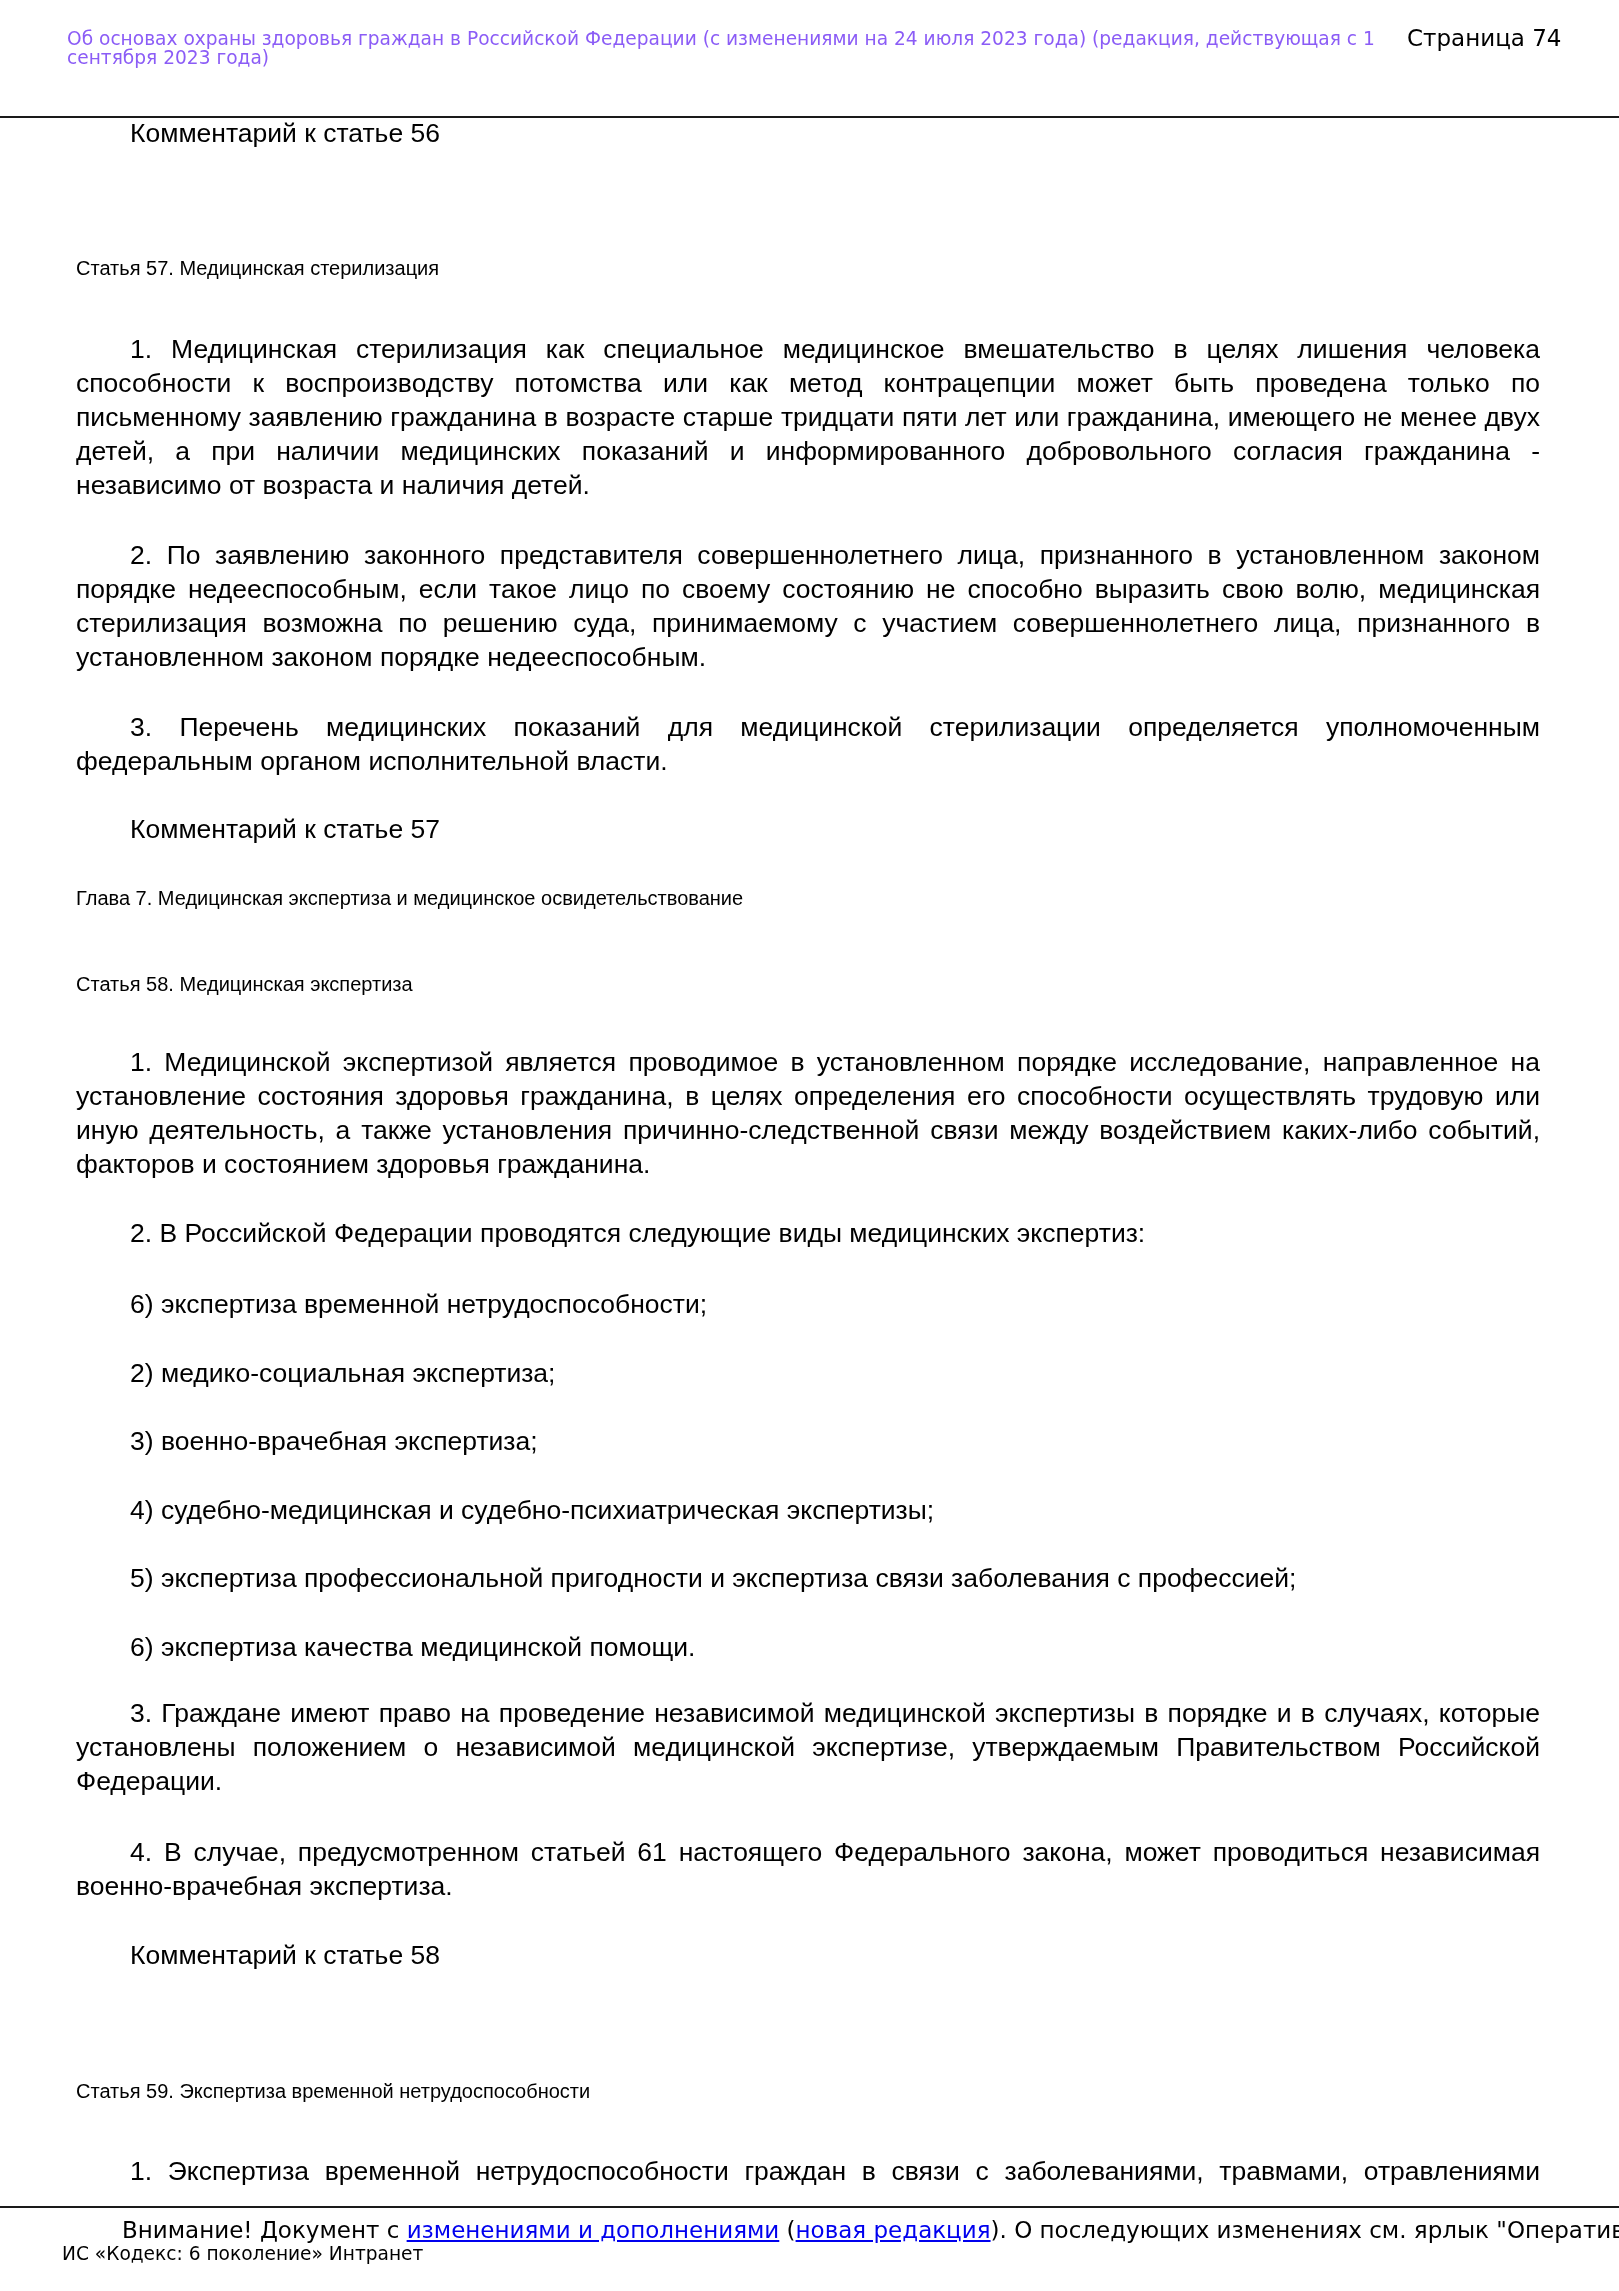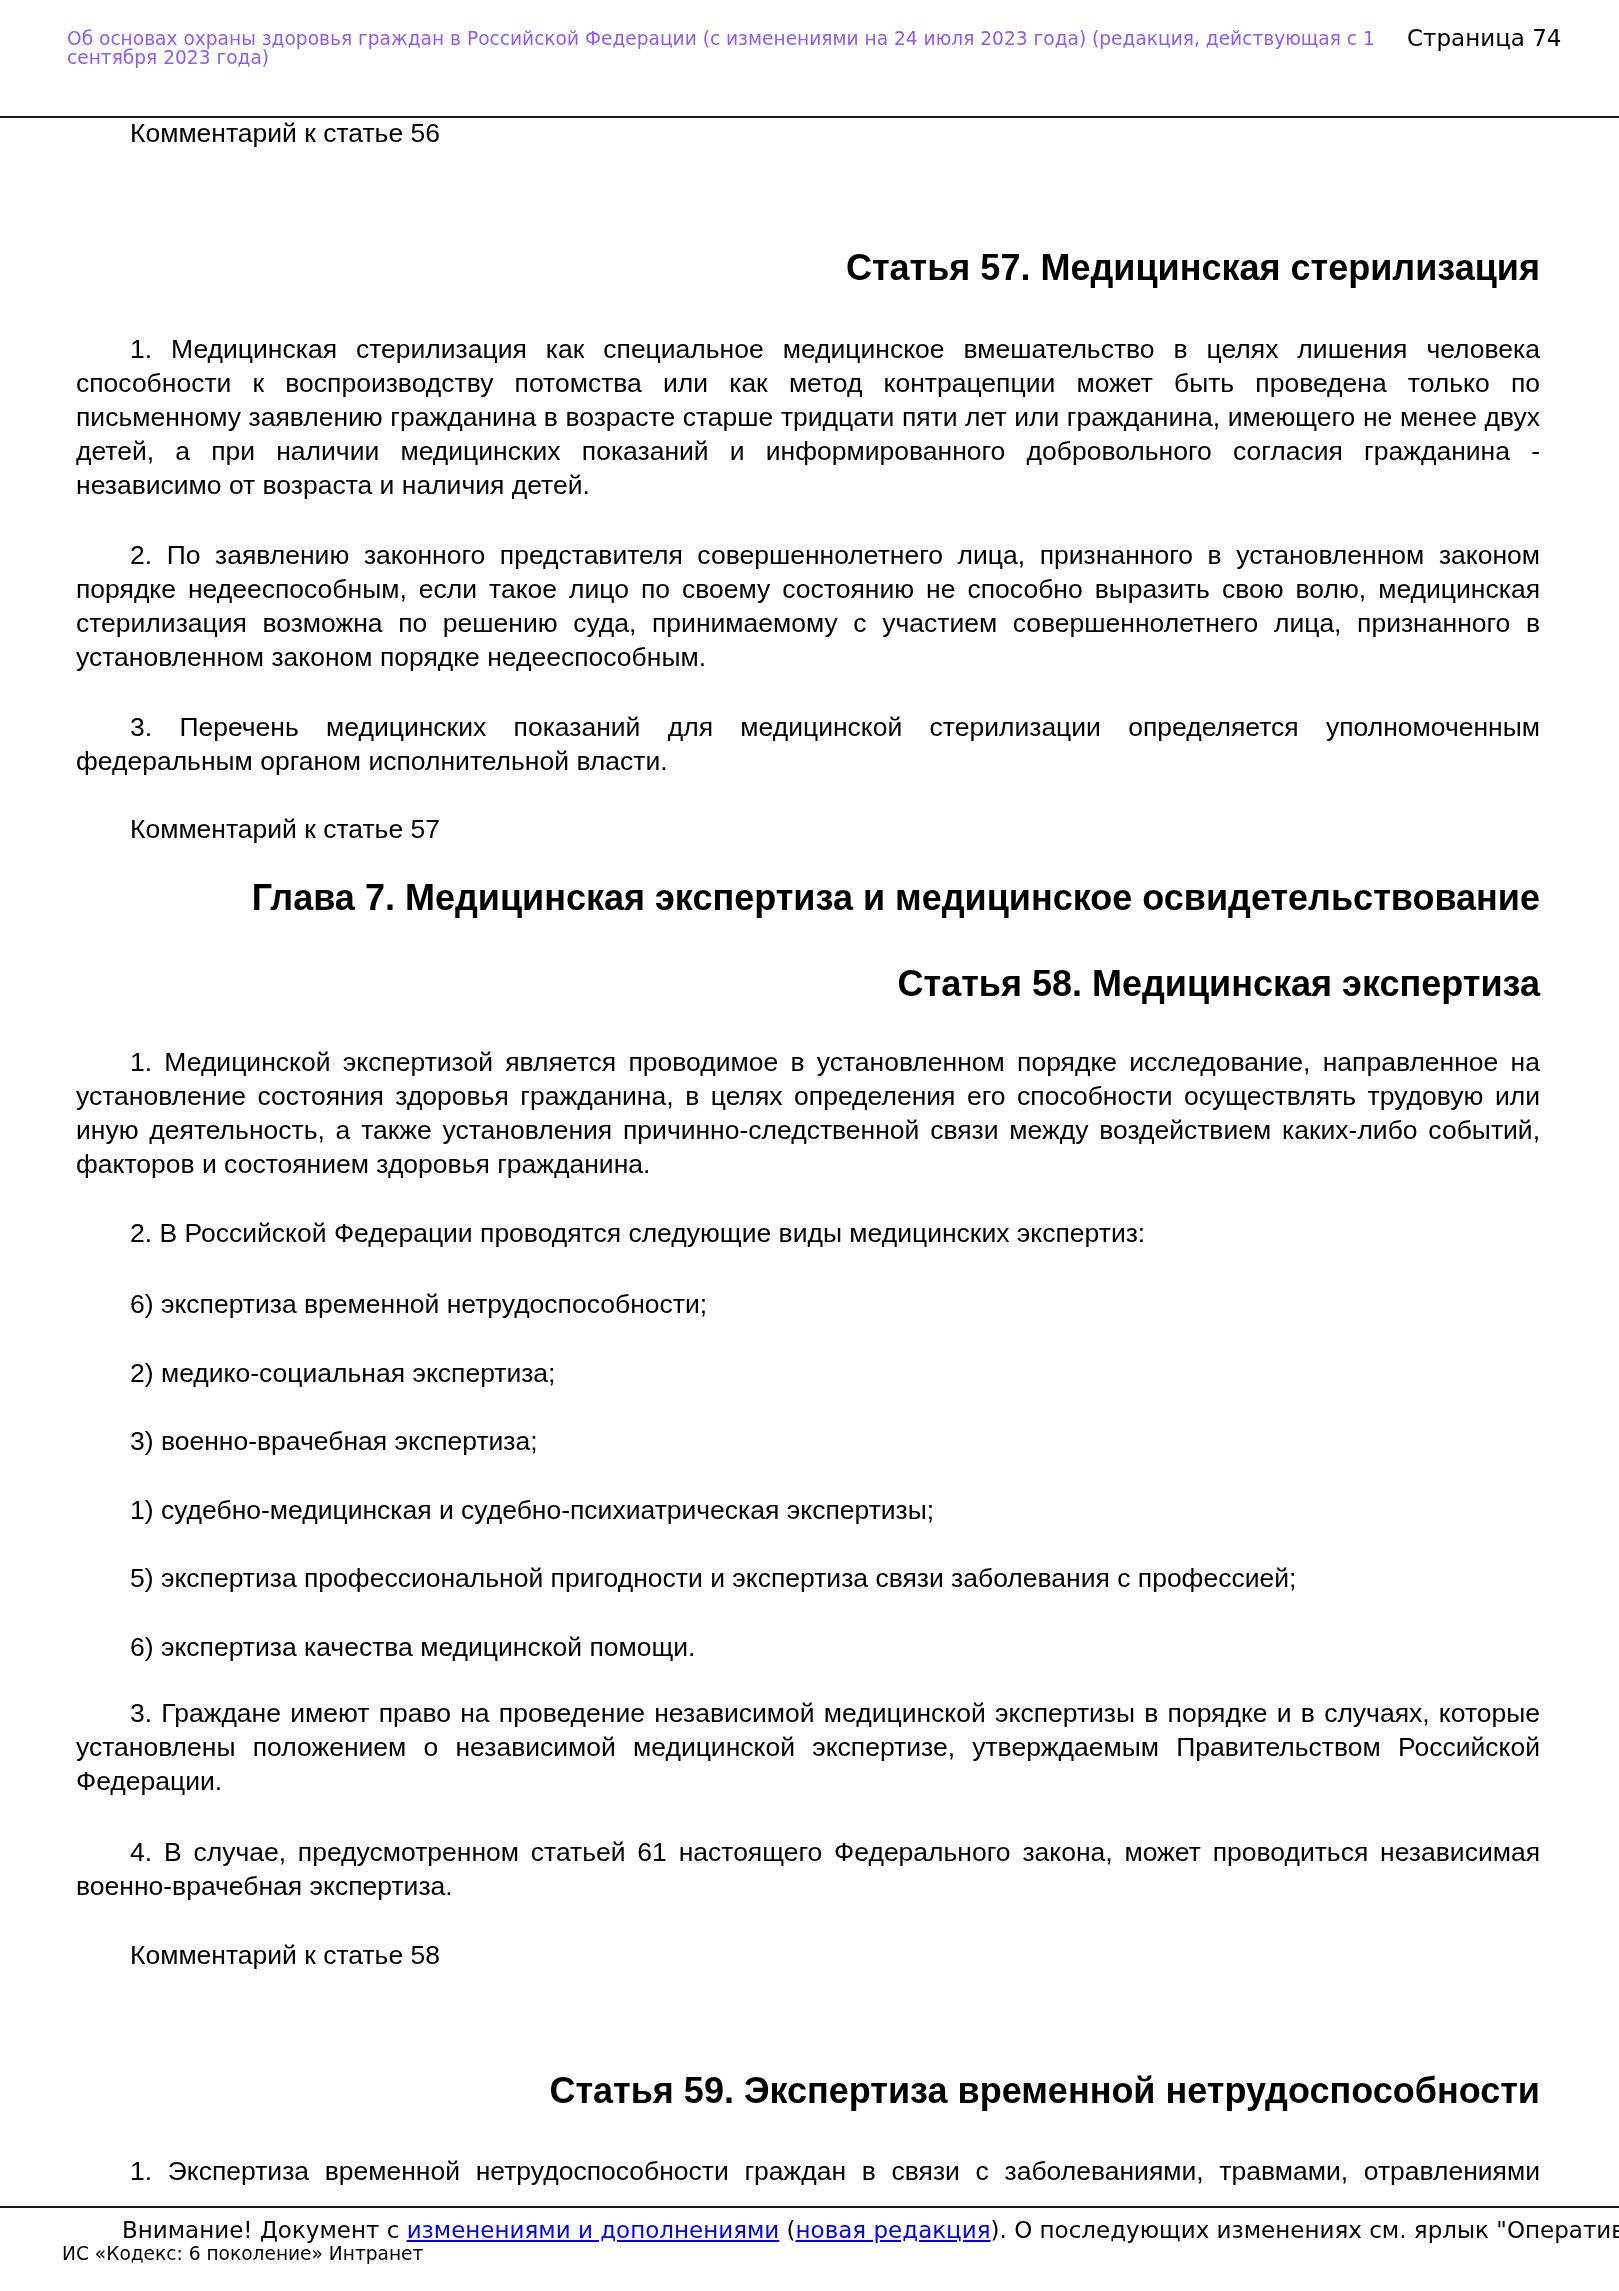--- a/index.html
+++ b/index.html
@@ -3,21 +3,21 @@
 <meta charset="utf-8">
 <style>
   html, body { margin:0; padding:0; background:#ffffff; }
   body { width:1619px; height:2292px; position:relative; overflow:hidden; color:#000; }
   .hdr { position:absolute; left:67px; top:29px; width:1313px; font-family:"DejaVu Sans", sans-serif; font-size:18.6px; line-height:19px; color:#8b5cf6; }
   .hdr .it { font-style:italic; }
   .pagenum { position:absolute; left:1407px; top:29px; font-family:"DejaVu Sans", sans-serif; font-size:23px; line-height:19px; }
   .rule { position:absolute; left:0; width:1619px; height:2px; background:#1a1a1a; }
   .blk { position:absolute; left:76px; width:1464px; font-family:"Liberation Sans", sans-serif; font-size:26.5px; line-height:34px; text-align:justify; }
   .ind { text-indent:54px; }
-  .h { position:absolute; left:76px; width:1464px; font-family:"Liberation Sans", sans-serif; font-size:36px; line-height:34px; font-weight:bold; text-align:right; }
+  .h { position:absolute; left:76px; width:1464px; font-family:"Liberation Sans", sans-serif; font-size:20px; line-height:34px; font-weight:normal; text-align:left; }
   .ftr1 { position:absolute; left:122px; top:2220px; font-family:"DejaVu Sans", sans-serif; font-size:23px; line-height:21.6px; white-space:nowrap; }
   .ftr2 { position:absolute; left:62px; top:2243px; font-family:"DejaVu Sans", sans-serif; font-size:18.6px; line-height:21.6px; white-space:nowrap; }
   .lnk { color:#0000ee; text-decoration:underline; cursor:pointer; }
 </style>
 </head>
 <body>
 
 <div class="hdr">
   <div>Об основах охраны здоровья граждан в Российской Федерации (с изменениями на 24 июля 2023 года) (редакция, действующая с 1 сентября 2023 года)</div>
 </div>
@@ -33,21 +33,21 @@
 <div class="blk ind" style="top:812px;">Комментарий к статье 57</div>
 
 <div class="h" style="top:881px;">Глава 7. Медицинская экспертиза и медицинское освидетельствование</div>
 <div class="h" style="top:967px;">Статья 58. Медицинская экспертиза</div>
 <div class="blk ind" style="top:1045px;">1. Медицинской экспертизой является проводимое в установленном порядке исследование, направленное на установление состояния здоровья гражданина, в целях определения его способности осуществлять трудовую или иную деятельность, а также установления причинно-следственной связи между воздействием каких-либо событий, факторов и состоянием здоровья гражданина.</div>
 <div class="blk ind" style="top:1216px;">2. В Российской Федерации проводятся следующие виды медицинских экспертиз:</div>
 
 <div class="blk ind" style="top:1287px;">6) экспертиза временной нетрудоспособности;</div>
 <div class="blk ind" style="top:1356px;">2) медико-социальная экспертиза;</div>
 <div class="blk ind" style="top:1424px;">3) военно-врачебная экспертиза;</div>
-<div class="blk ind" style="top:1493px;">1) судебно-медицинская и судебно-психиатрическая экспертизы;</div>
+<div class="blk ind" style="top:1493px;">4) судебно-медицинская и судебно-психиатрическая экспертизы;</div>
 <div class="blk ind" style="top:1561px;">5) экспертиза профессиональной пригодности и экспертиза связи заболевания с профессией;</div>
 <div class="blk ind" style="top:1630px;">6) экспертиза качества медицинской помощи.</div>
 
 <div class="blk ind" style="top:1696px;">3. Граждане имеют право на проведение независимой медицинской экспертизы в порядке и в случаях, которые установлены положением о независимой медицинской экспертизе, утверждаемым Правительством Российской Федерации.</div>
 <div class="blk ind" style="top:1835px;">4. В случае, предусмотренном статьей 61 настоящего Федерального закона, может проводиться независимая военно-врачебная экспертиза.</div>
 <div class="blk ind" style="top:1938px;">Комментарий к статье 58</div>
 
 <div class="h" style="top:2074px;">Статья 59. Экспертиза временной нетрудоспособности</div>
 <div class="blk ind" style="top:2154px; text-align:justify; text-align-last:justify;">1. Экспертиза временной нетрудоспособности граждан в связи с заболеваниями, травмами, отравлениями</div>
 

